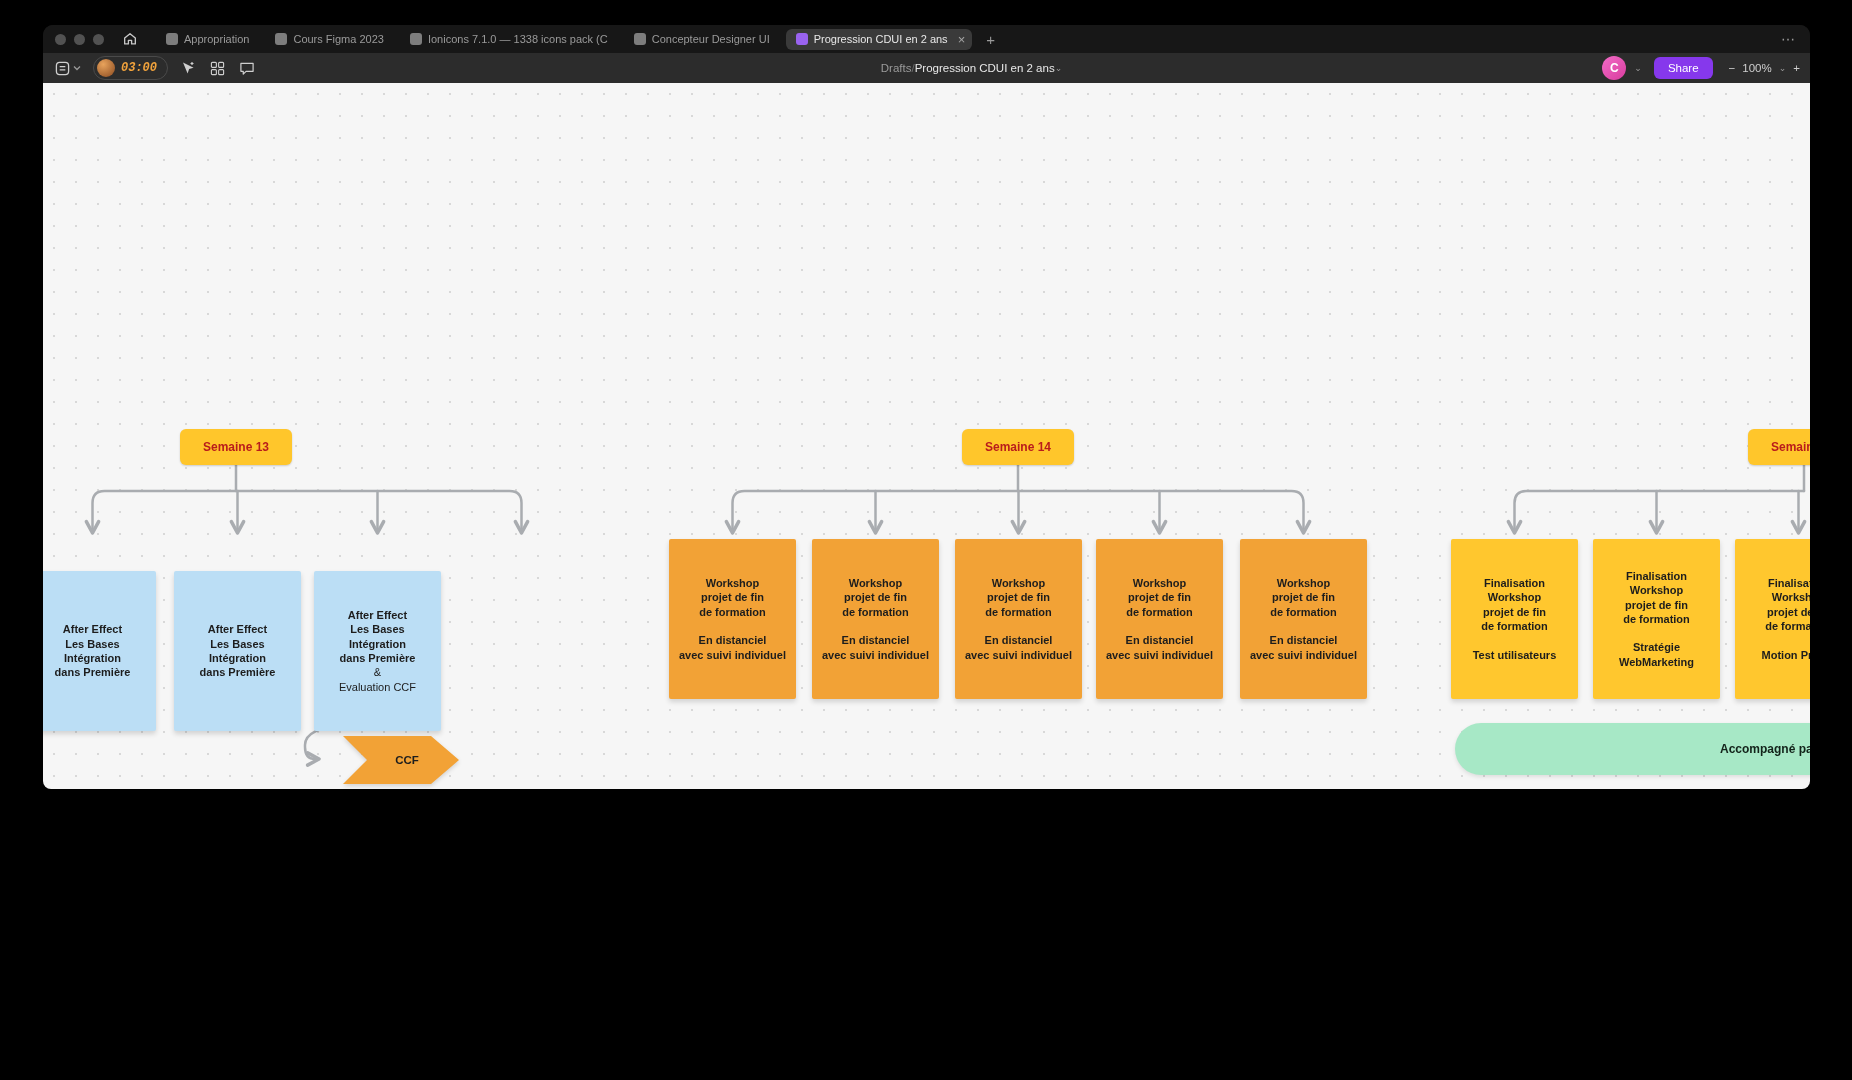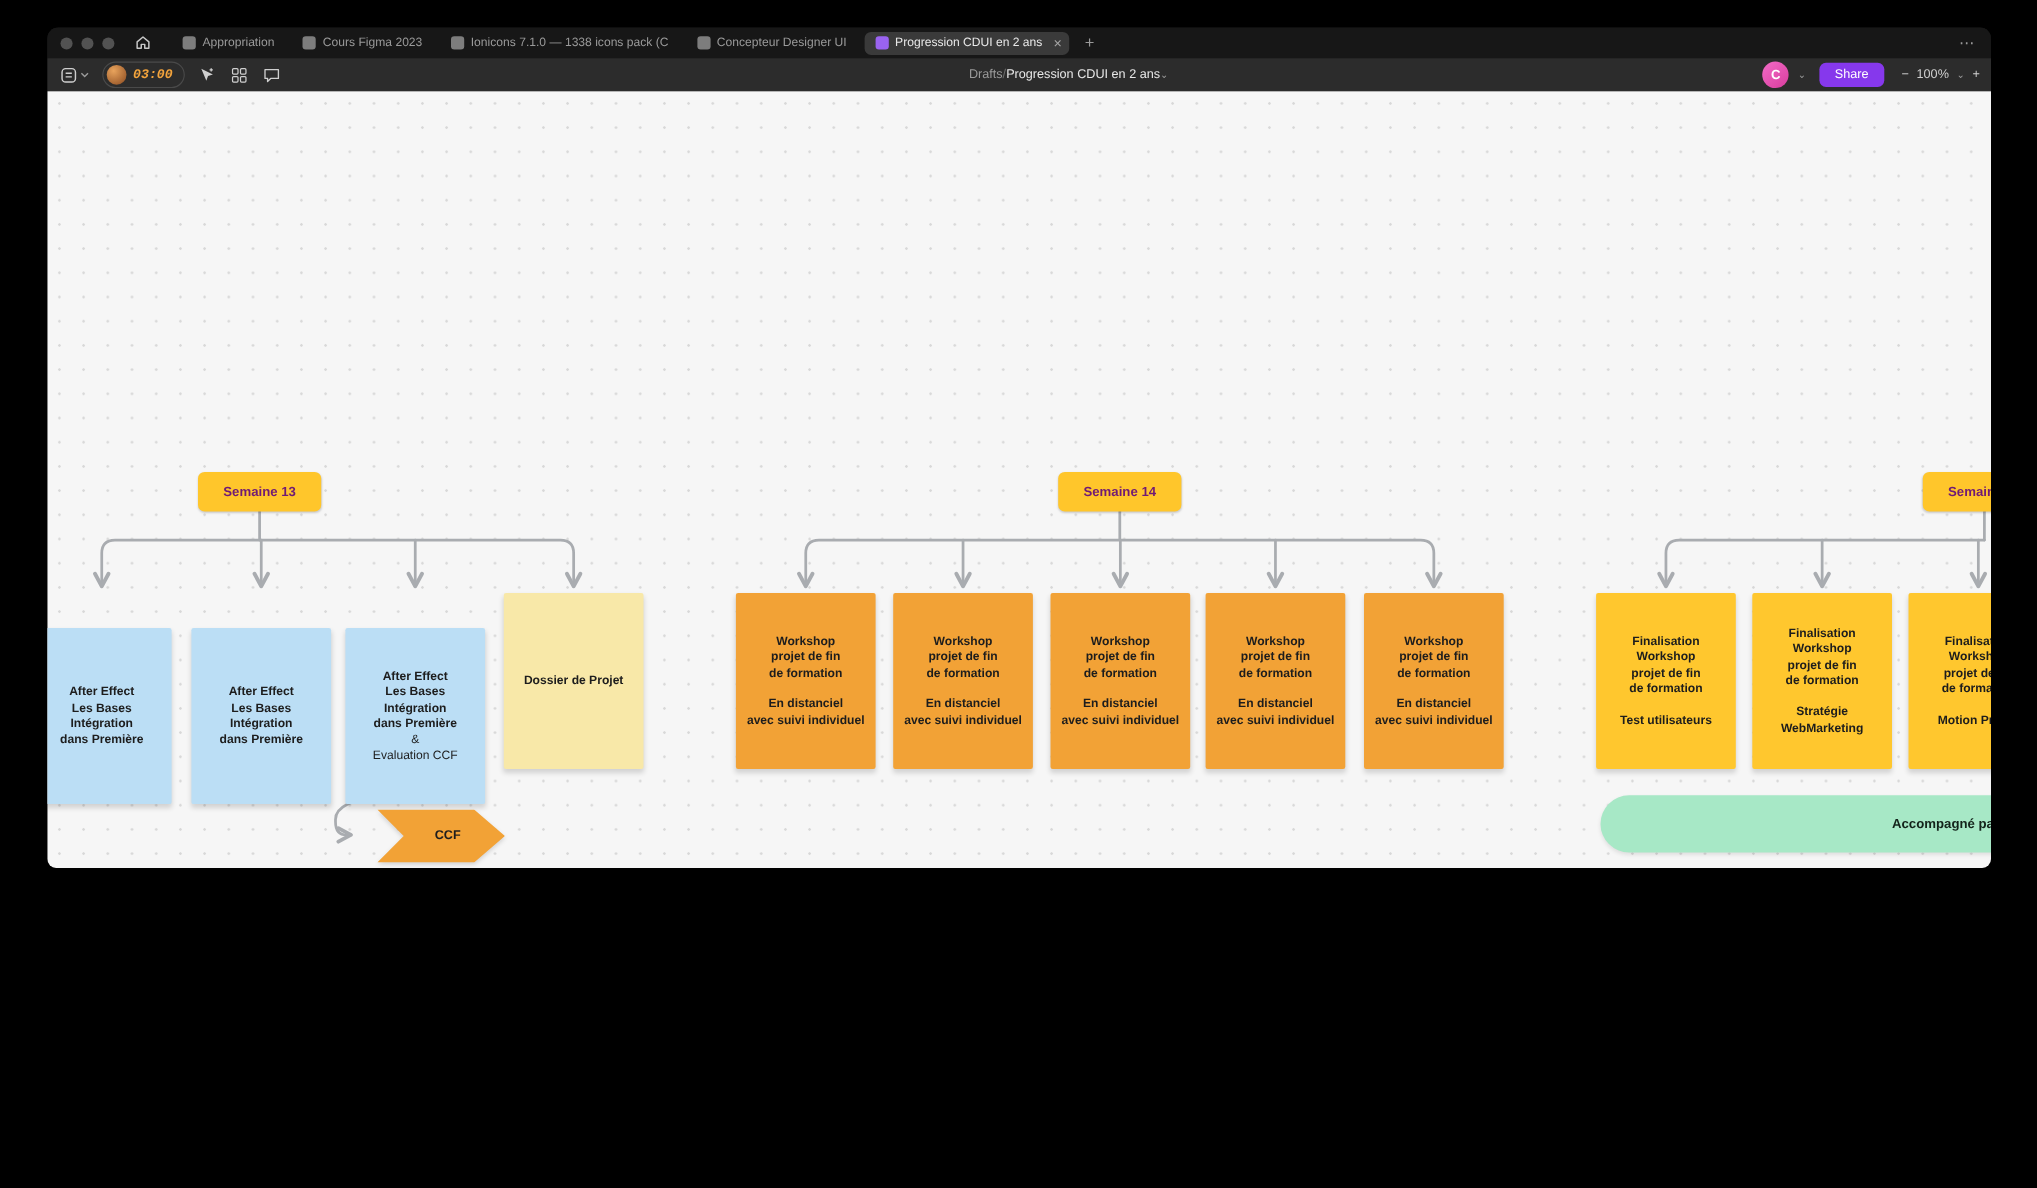--- a/index.html
+++ b/index.html
@@ -48,21 +48,21 @@
   .zoom { display:flex; align-items:center; gap:7px; margin-left:8px; color:#cfcfcf; font-size:11.5px; }
   .zoom .z-chev { font-size:9px; color:#9a9a9a; } .zoom span { cursor:pointer; }
 
   
   .canvas { position:relative; width:1767px; height:953px; background:#f6f6f6; overflow:hidden;
             background-image:radial-gradient(#d8d8d8 1.1px, transparent 1.3px); background-size:22px 22px; }
   .wires { position:absolute; left:0; top:0; pointer-events:none; }
 
   .week { position:absolute; top:346px; width:112px; height:36px; background:#ffc62b; border-radius:6px;
           display:flex; align-items:center; justify-content:center; font-size:12px; font-weight:bold;
-          color:#701a75; box-shadow:0 1px 2px rgba(0,0,0,.18); cursor:pointer; }
+          color:#b91c1c; box-shadow:0 1px 2px rgba(0,0,0,.18); cursor:pointer; }
 
   .note { position:absolute; top:456px; width:127px; height:160px; border-radius:2px; padding:4px 2px;
           box-shadow:0 3px 5px rgba(0,0,0,.15); display:flex; flex-direction:column;
           align-items:center; justify-content:center; text-align:center; cursor:pointer; }
   .note .txt { white-space:pre-line; font-size:11px; font-weight:bold; line-height:1.3; color:#1d1d1d; }
   .note .sub { white-space:pre-line; font-size:11px; font-weight:normal; line-height:1.3; color:#1d1d1d; }
   .note.blue   { background:#bbdef5;margin-top:32px; }
   .note.cream  { background:#f8e8a8; }
   .note.orange { background:#f2a236; }
   .note.yellow { background:#ffc72e; }
@@ -264,23 +264,20 @@
       </div>
       <div class="note blue" style="left:271px">
         <div class="txt">After Effect
 Les Bases
 Intégration
 dans Première</div>
         <div class="sub">&amp;
 Evaluation CCF</div>
       </div>
 
-      <div class="note cream" style="left:415px">
-        <div class="txt">Dossier de Projet</div>
-      </div>
 
       <div class="note orange" style="left:626px">
         <div class="txt">Workshop
 projet de fin
 de formation
 
 En distanciel
 avec suivi individuel</div>
       </div>
       <div class="note orange" style="left:769px">

